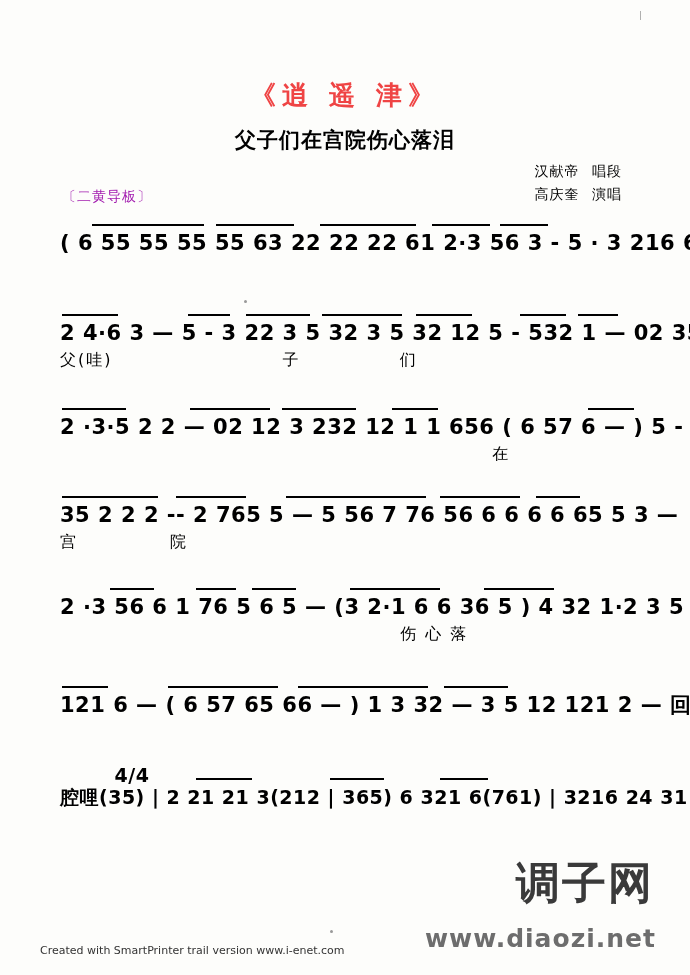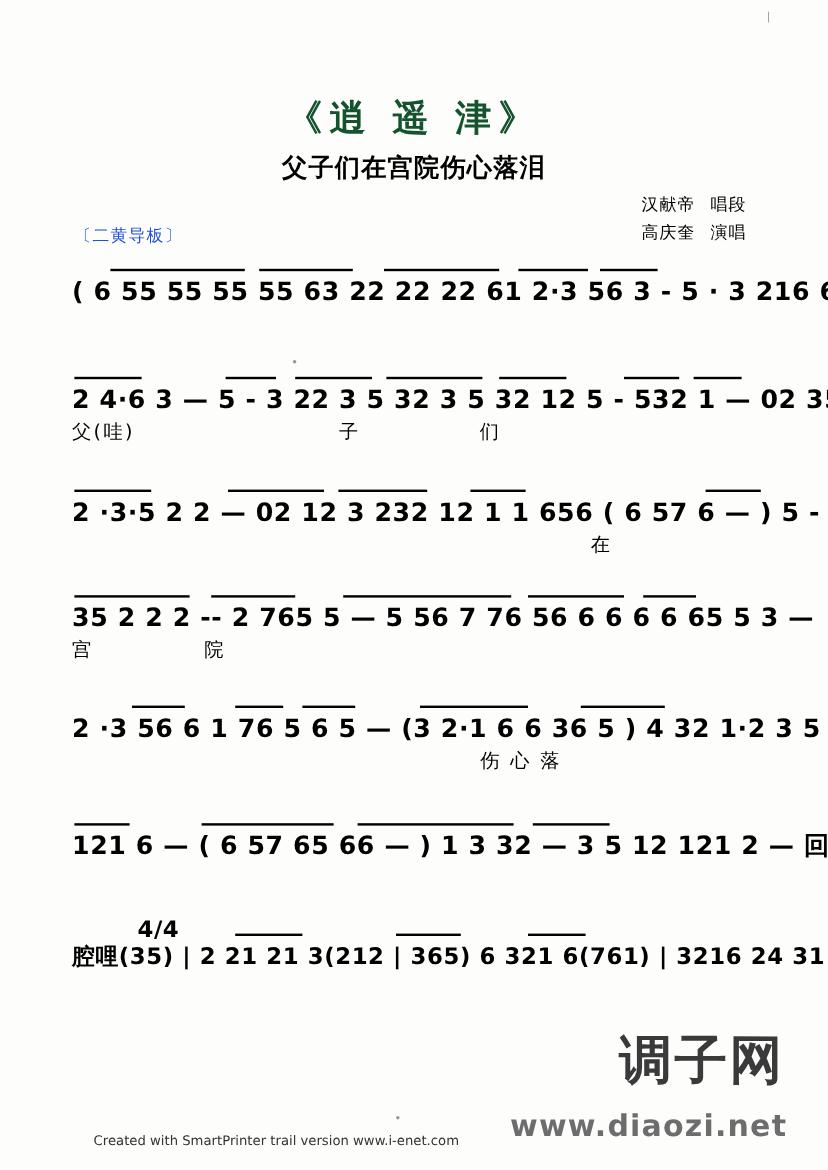--- a/index.html
+++ b/index.html
@@ -22,24 +22,24 @@
     background: #fdfdfb;
   }
   
   .title {
     position: absolute;
     top: 78px;
     left: 0;
     width: 690px;
     text-align: center;
     font-family: "DejaVu Serif", serif;
-    font-size: 30px;
+    font-size: 26px;
     font-weight: bold;
     letter-spacing: 6px;
-    color: #14532d;
+    color: #ef4444;
   }
   .subtitle {
     position: absolute;
     top: 126px;
     left: 0;
     width: 690px;
     text-align: center;
     font-family: "DejaVu Serif", serif;
     font-size: 21px;
     font-weight: bold;
@@ -63,21 +63,21 @@
     margin-left: 8px;
     letter-spacing: 1px;
   }
   .mode-label {
     position: absolute;
     top: 188px;
     left: 62px;
     font-family: "DejaVu Sans", sans-serif;
     font-size: 14px;
     letter-spacing: 1px;
-    color: #1d4ed8;
+    color: #a21caf;
   }
   
   .system {
     position: absolute;
     left: 60px;
     width: 580px;
     font-family: "DejaVu Sans", sans-serif;
     color: #000;
   }
   .notes {
@@ -105,21 +105,20 @@
     background: #000;
   }
   
   .footer-note {
     position: absolute;
     bottom: 18px;
     left: 40px;
     font-family: "DejaVu Sans", sans-serif;
     font-size: 11px;
     color: #333;
-    margin-left: 38px;
   }
   .watermark-cn {
     position: absolute;
     right: 36px;
     bottom: 62px;
     font-family: "DejaVu Serif", serif;
     font-size: 44px;
     font-weight: bold;
     color: #3a3a3a;
     letter-spacing: 2px;

